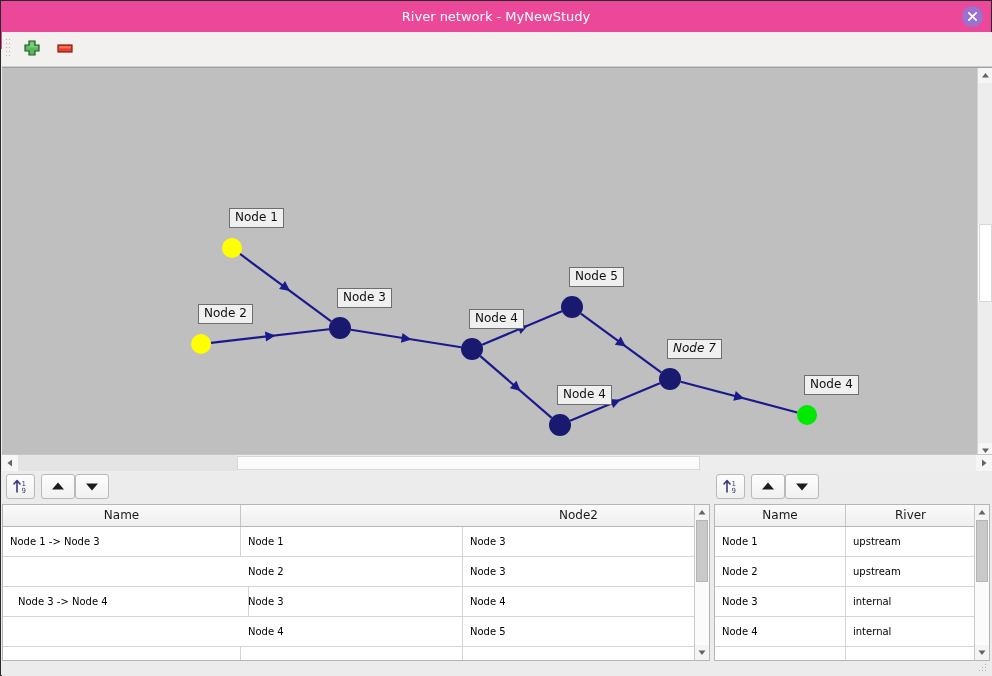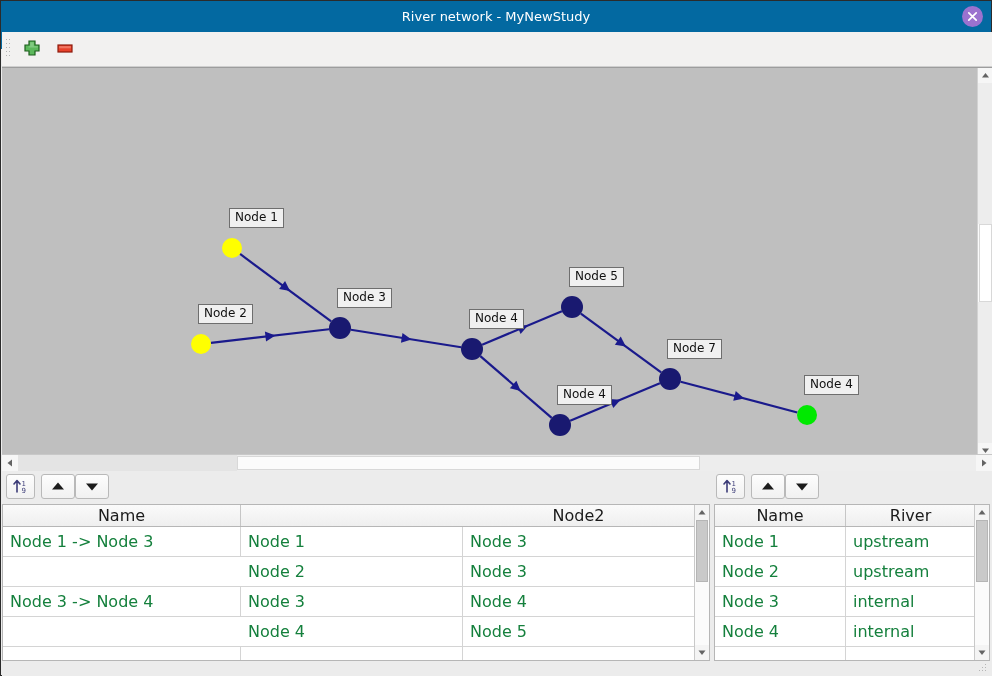--- a/index.html
+++ b/index.html
@@ -15,21 +15,21 @@
     position: absolute; left: 0; top: 0;
     width: 992px; height: 676px;
     background: #ececec;
     border: 1px solid #2b2b2b;
   }
 
   
   .titlebar {
     position: absolute; left: 0; top: 0;
     width: 990px; height: 48px;
-    background: #0369a1;
+    background: #ec4899;
     color: #ffffff;
   }
   .titlebar-text {
     position: absolute; left: 0; top: 0;
     width: 990px; height: 31px;
     line-height: 31px;
     text-align: center;
     font-size: 13px;
     color: #ffffff;
   }
@@ -160,31 +160,31 @@
     overflow:hidden;
   }
   .grid .hdr {
     position:absolute; left:0; top:0; height:22px;
     width:100%;
     background: linear-gradient(#fafafa,#efefef);
     border-bottom:1px solid #b6b6b6;
   }
   .grid .hdr .hc {
     position:absolute; top:0; height:21px; line-height:21px;
-    text-align:center; font-size:16px; color:#1a1a1a;
+    text-align:center; font-size:12px; color:#1a1a1a;
     border-right:1px solid #c6c6c6;
     overflow:hidden;
   }
   .grid .row {
     position:absolute; left:0; height:30px; width:100%;
     border-bottom:1px solid #d4d4d4;
   }
   .grid .row .cell {
     position:absolute; top:0; height:29px; line-height:29px;
-    padding-left:7px; font-size:16px; color:#15803d;
+    padding-left:7px; font-size:10px; color:#000000;
     border-right:1px solid #d4d4d4;
     overflow:hidden; white-space:nowrap;
   }
   .grid .emptyrow {
     position:absolute; left:0; height:16px; width:100%;
     border-bottom:1px solid #d4d4d4;
   }
   .grid .emptyrow .cell {
     position:absolute; top:0; height:16px; border-right:1px solid #d4d4d4;
   }
@@ -276,21 +276,21 @@
         <circle cx="668" cy="311" r="11" fill="#191970"></circle>
         <circle cx="805" cy="347" r="10" fill="#00e900"></circle>
       </svg>
     <div id="graph-labels">
         <div class="node-label" style="left: 227px; top: 140px;">Node 1</div>
         <div class="node-label" style="left: 196px; top: 236px;">Node 2</div>
         <div class="node-label" style="left: 335px; top: 220px;">Node 3</div>
         <div class="node-label" style="left: 467px; top: 241px;">Node 4</div>
         <div class="node-label" style="left: 567px; top: 199px;">Node 5</div>
         <div class="node-label" style="left: 555px; top: 317px;">Node 4</div>
-        <div class="node-label" style="left: 665px; top: 271px;">Node 7</div>
+        <div class="node-label" style="left: 665px; top: 271px; font-style: italic;">Node 7</div>
         <div class="node-label" style="left: 802px; top: 307px;">Node 4</div>
       </div>
 
     <div class="vscroll">
       <div class="track-top" style="top:15px;height:141px;"></div>
       <div class="thumb" style="top:156px;height:78px;"></div>
       <div class="track-bot" style="top:234px;height:141px;"></div>
       <div class="arrow-up">
         <svg width="15" height="15" viewBox="0 0 15 15">
             <path d="M7.5 5 L11 9.5 L4 9.5 Z" fill="#636363"></path>
@@ -359,21 +359,21 @@
           <div class="row" style="top: 22px;">
             <div class="cell" style="left: 0px; width: 238px;">Node 1 -&gt; Node 3</div>
             <div class="cell" style="left: 238px; width: 222px;">Node 1</div>
             <div class="cell" style="left: 460px; width: 232px;">Node 3</div>
           </div>
           <div class="row" style="top: 52px;">
             <div class="cell" style="left: 238px; width: 222px;">Node 2</div>
             <div class="cell" style="left: 460px; width: 232px;">Node 3</div>
           </div>
           <div class="row" style="top: 82px;">
-            <div class="cell" style="left: 0px; width: 238px;">Node 3 -&gt; Node 4</div>
+            <div class="cell" style="left: 8px; width: 238px;">Node 3 -&gt; Node 4</div>
             <div class="cell" style="left: 238px; width: 222px;">Node 3</div>
             <div class="cell" style="left: 460px; width: 232px;">Node 4</div>
           </div>
           <div class="row" style="top: 112px;">
             <div class="cell" style="left: 238px; width: 222px;">Node 4</div>
             <div class="cell" style="left: 460px; width: 232px;">Node 5</div>
           </div>
           <div class="emptyrow" style="top: 142px;">
             <div class="cell" style="left: 0px; width: 238px;"></div>
             <div class="cell" style="left: 238px; width: 222px;"></div>

